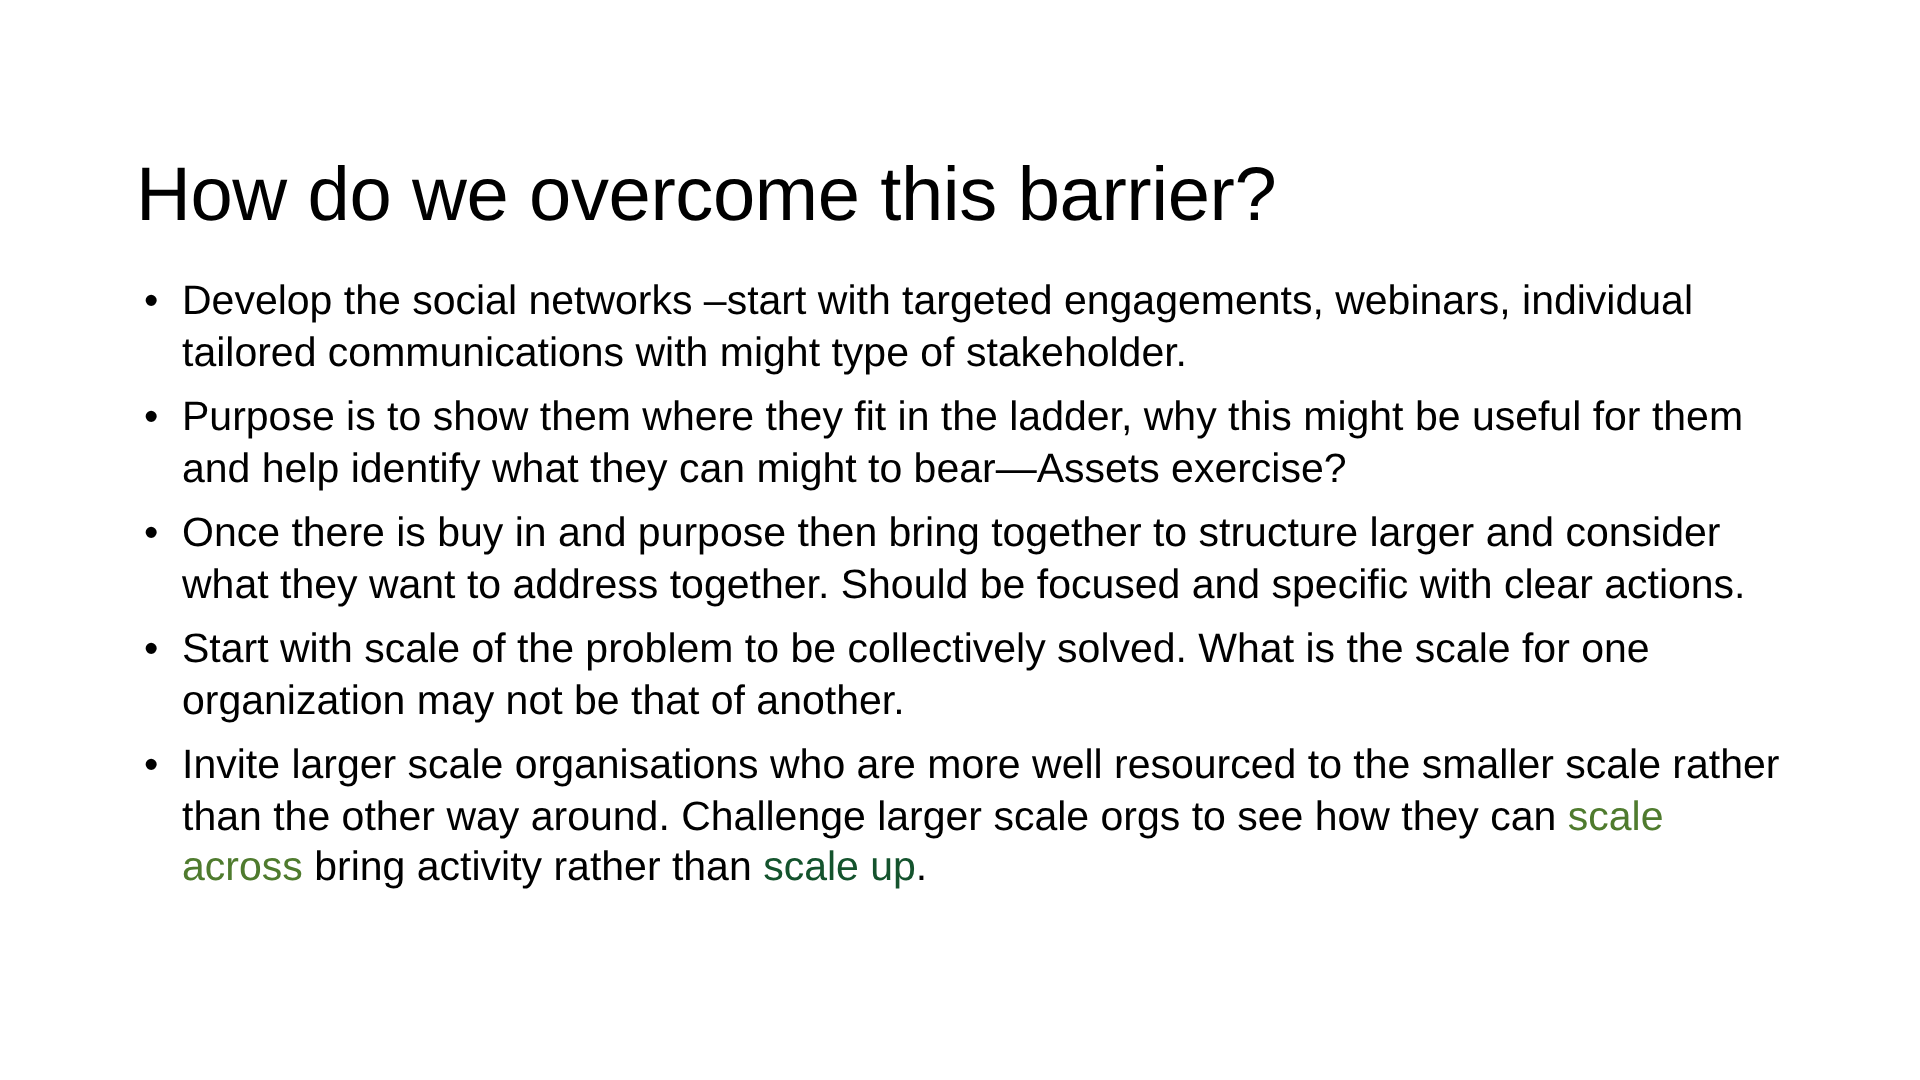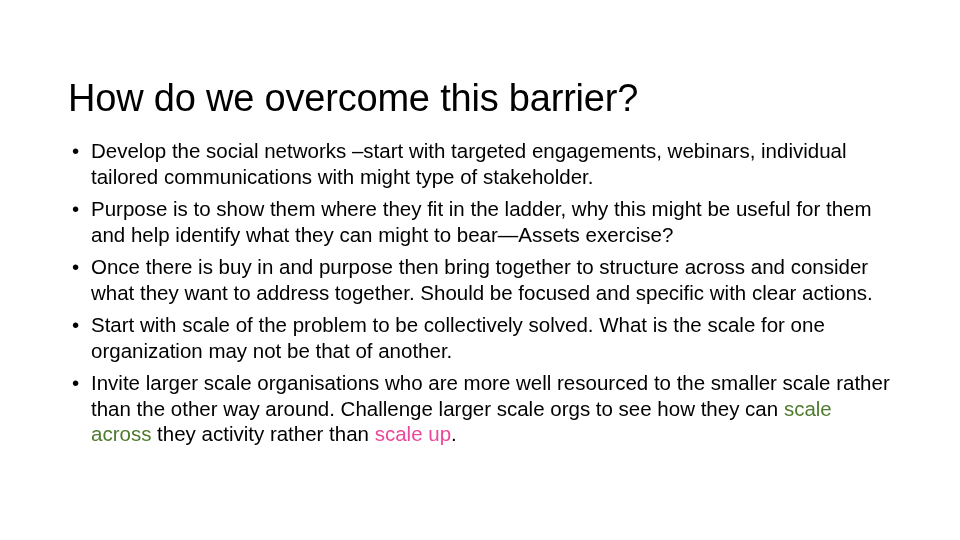--- a/index.html
+++ b/index.html
@@ -69,21 +69,21 @@
 
   .bullet-text {
     display: block;
   }
 
   .accent-green {
     color: #4F7B2E;
   }
 
   .accent-red {
-    color: #ec4899;
+    color: #14532d;
   }
 </style>
 </head>
 <body>
 
 <div class="slide">
 
   <h1 class="slide-title">How do we overcome this barrier?</h1>
 
   <div class="body-block">
@@ -93,28 +93,28 @@
       <span class="bullet-text">Develop the social networks –start with targeted engagements, webinars, individual tailored communications with might type of stakeholder.</span>
     </div>
 
     <div class="bullet-item">
       <span class="bullet-marker">•</span>
       <span class="bullet-text">Purpose is to show them where they fit in the ladder, why this might be useful for them and help identify what they can might to bear—Assets exercise?</span>
     </div>
 
     <div class="bullet-item">
       <span class="bullet-marker">•</span>
-      <span class="bullet-text">Once there is buy in and purpose then bring together to structure across and consider what they want to address together. Should be focused and specific with clear actions.</span>
+      <span class="bullet-text">Once there is buy in and purpose then bring together to structure larger and consider what they want to address together. Should be focused and specific with clear actions.</span>
     </div>
 
     <div class="bullet-item">
       <span class="bullet-marker">•</span>
       <span class="bullet-text">Start with scale of the problem to be collectively solved. What is the scale for one organization may not be that of another.</span>
     </div>
 
     <div class="bullet-item">
       <span class="bullet-marker">•</span>
-      <span class="bullet-text"><span>Invite larger scale organisations who are more well resourced to the smaller scale rather than the other way around.  Challenge larger scale orgs to see how they can </span><span class="accent-green">scale across</span><span> they activity rather than </span><span class="accent-red">scale up</span><span>.</span></span>
+      <span class="bullet-text"><span>Invite larger scale organisations who are more well resourced to the smaller scale rather than the other way around.  Challenge larger scale orgs to see how they can </span><span class="accent-green">scale across</span><span> bring activity rather than </span><span class="accent-red">scale up</span><span>.</span></span>
     </div>
 
   </div>
 
 </div>
 
 </body></html>

